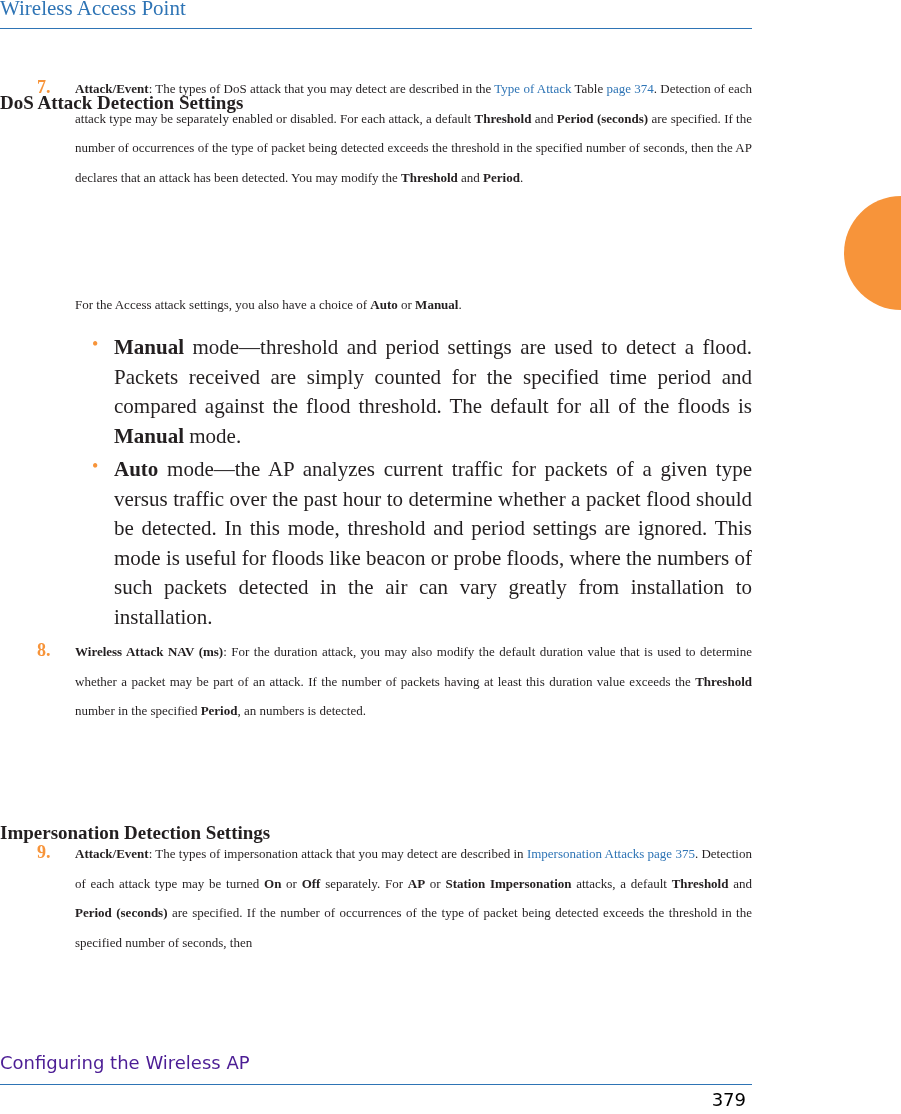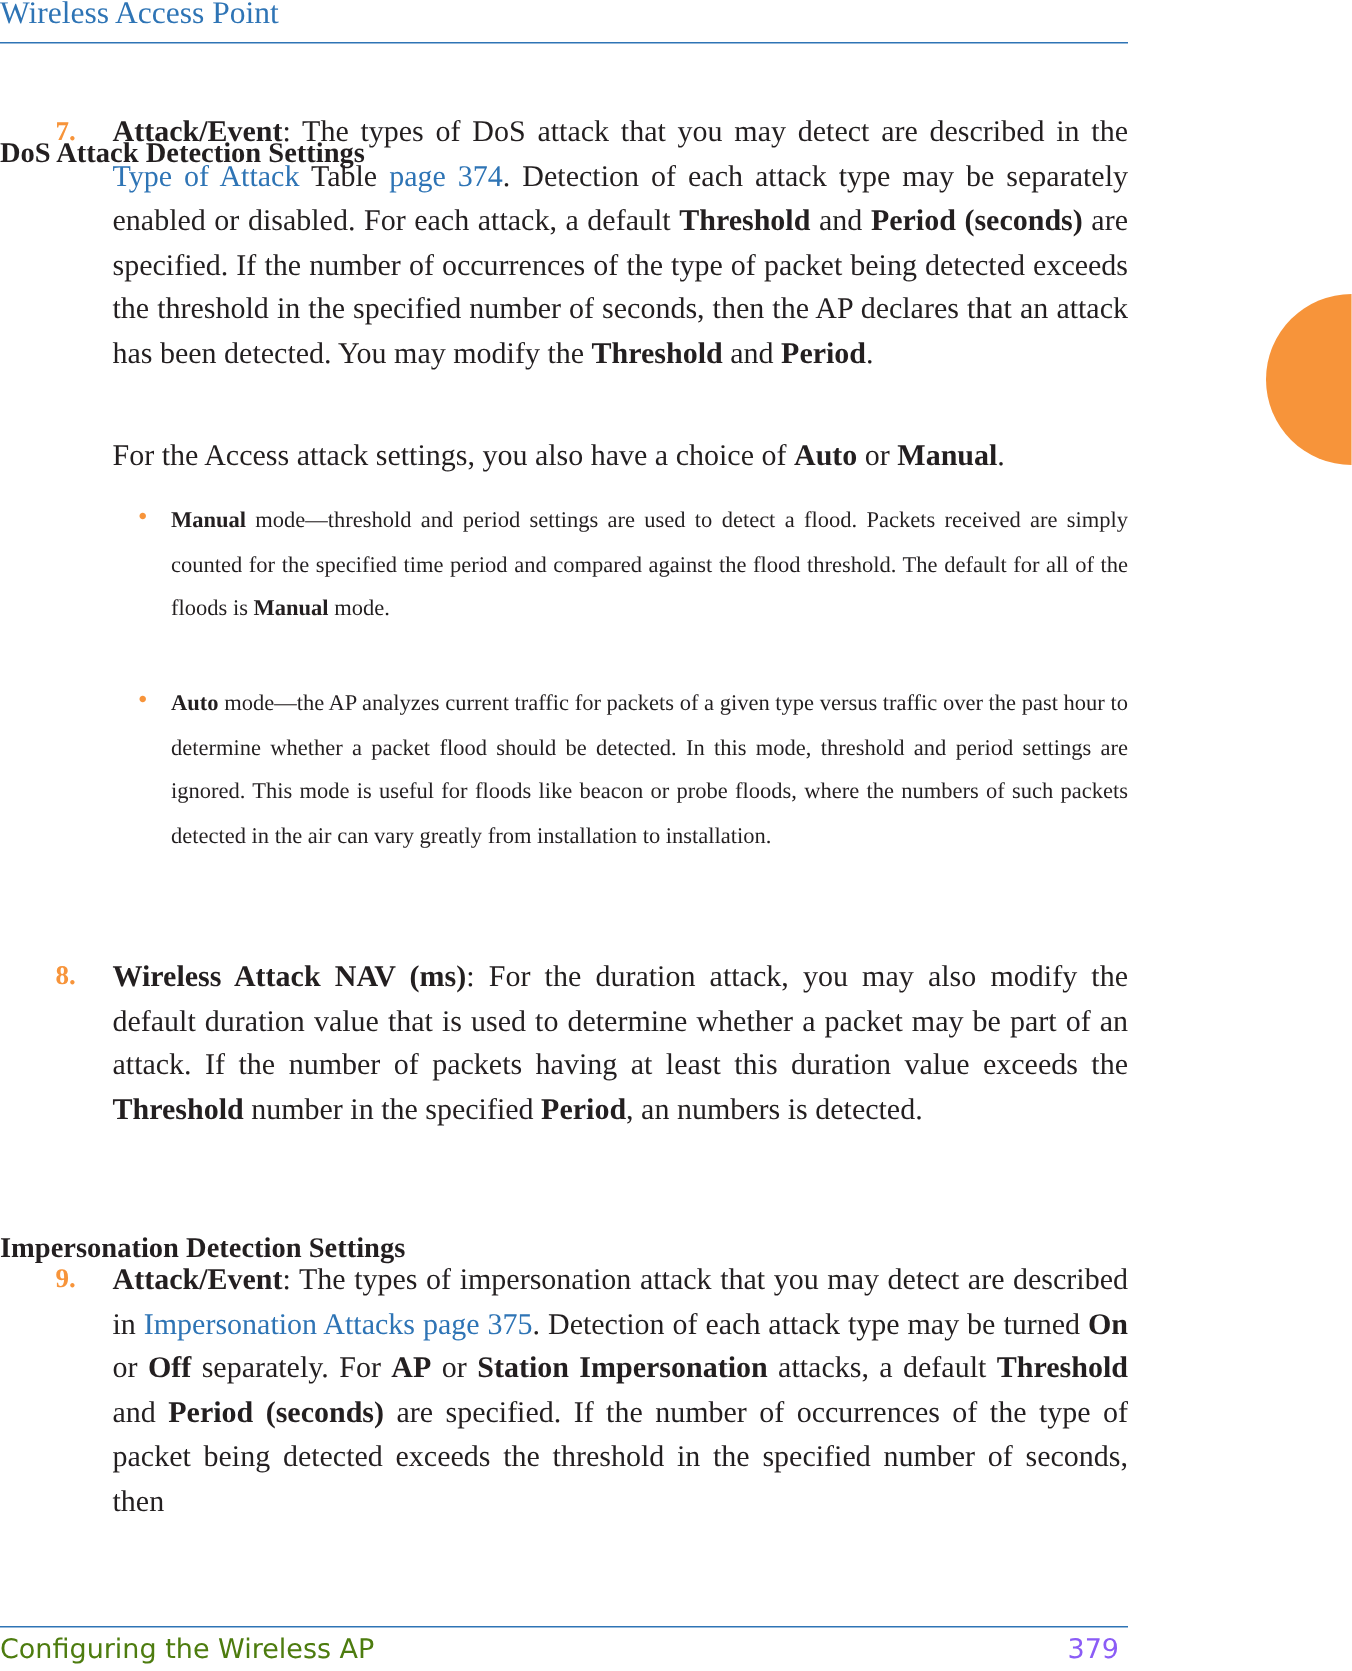--- a/index.html
+++ b/index.html
@@ -4,33 +4,33 @@
   <style>
     html, body { margin: 0; padding: 0; background: #ffffff; }
     body { width: 901px; height: 1114px; position: relative; overflow: hidden;
            font-family: "Liberation Serif", "DejaVu Serif", serif; color: #231f20; }
     .header { position: absolute; left: 0; top: 0; width: 752px; height: 28px;
               border-bottom: 1.5px solid #2e74b5; }
     .header-title { position: absolute; left: 0; top: -4px; font-size: 21px; color: #2e74b5; white-space: nowrap; }
     .tab-marker { position: absolute; left: 844px; top: 196px; width: 120px; height: 114px;
                   border-radius: 57px; background: #f7943a; }
     .section-heading { position: absolute; left: 0; font-weight: bold; font-size: 19px; white-space: nowrap; }
-    .block { position: absolute; left: 75px; width: 677px; font-size: 20px; line-height: 29.5px; }
+    .block { position: absolute; left: 75px; width: 677px; font-size: 13px; line-height: 29.5px; }
     .block p { margin: 0; text-align: justify; text-align-last: left; }
     .num { position: absolute; left: 37px; font-weight: bold; color: #f7943a; font-size: 18px; }
     .bullet { position: absolute; left: 92px; color: #f7943a; font-size: 18px; }
-    .sub { position: absolute; left: 114px; width: 638px; font-size: 15px; line-height: 29.5px; }
+    .sub { position: absolute; left: 114px; width: 638px; font-size: 21px; line-height: 29.5px; }
     .sub p { margin: 0; text-align: justify; text-align-last: left; }
     b { font-weight: bold; }
     .link { color: #2e74b5; }
     .footer-line { position: absolute; left: 0; top: 1084px; width: 752px; border-top: 1.5px solid #2e74b5; }
-    .footer-left { position: absolute; left: 0; top: 1089px; font-family: "DejaVu Sans", sans-serif;
-                   font-size: 18px; color: #4d7c0f; white-space: nowrap; }
+    .footer-left { position: absolute; left: 0; top: 1052px; font-family: "DejaVu Sans", sans-serif;
+                   font-size: 18px; color: #4c1d95; white-space: nowrap; }
     .footer-right { position: absolute; right: 155px; top: 1089px; font-family: "DejaVu Sans", sans-serif;
-                    font-size: 18px; color: #8b5cf6; }
+                    font-size: 18px; color: #000000; }
   </style>
 </head>
 <body>
 
 <div class="header">
   <span class="header-title">Wireless Access Point</span>
 </div>
 
 <div class="tab-marker"></div>
 

